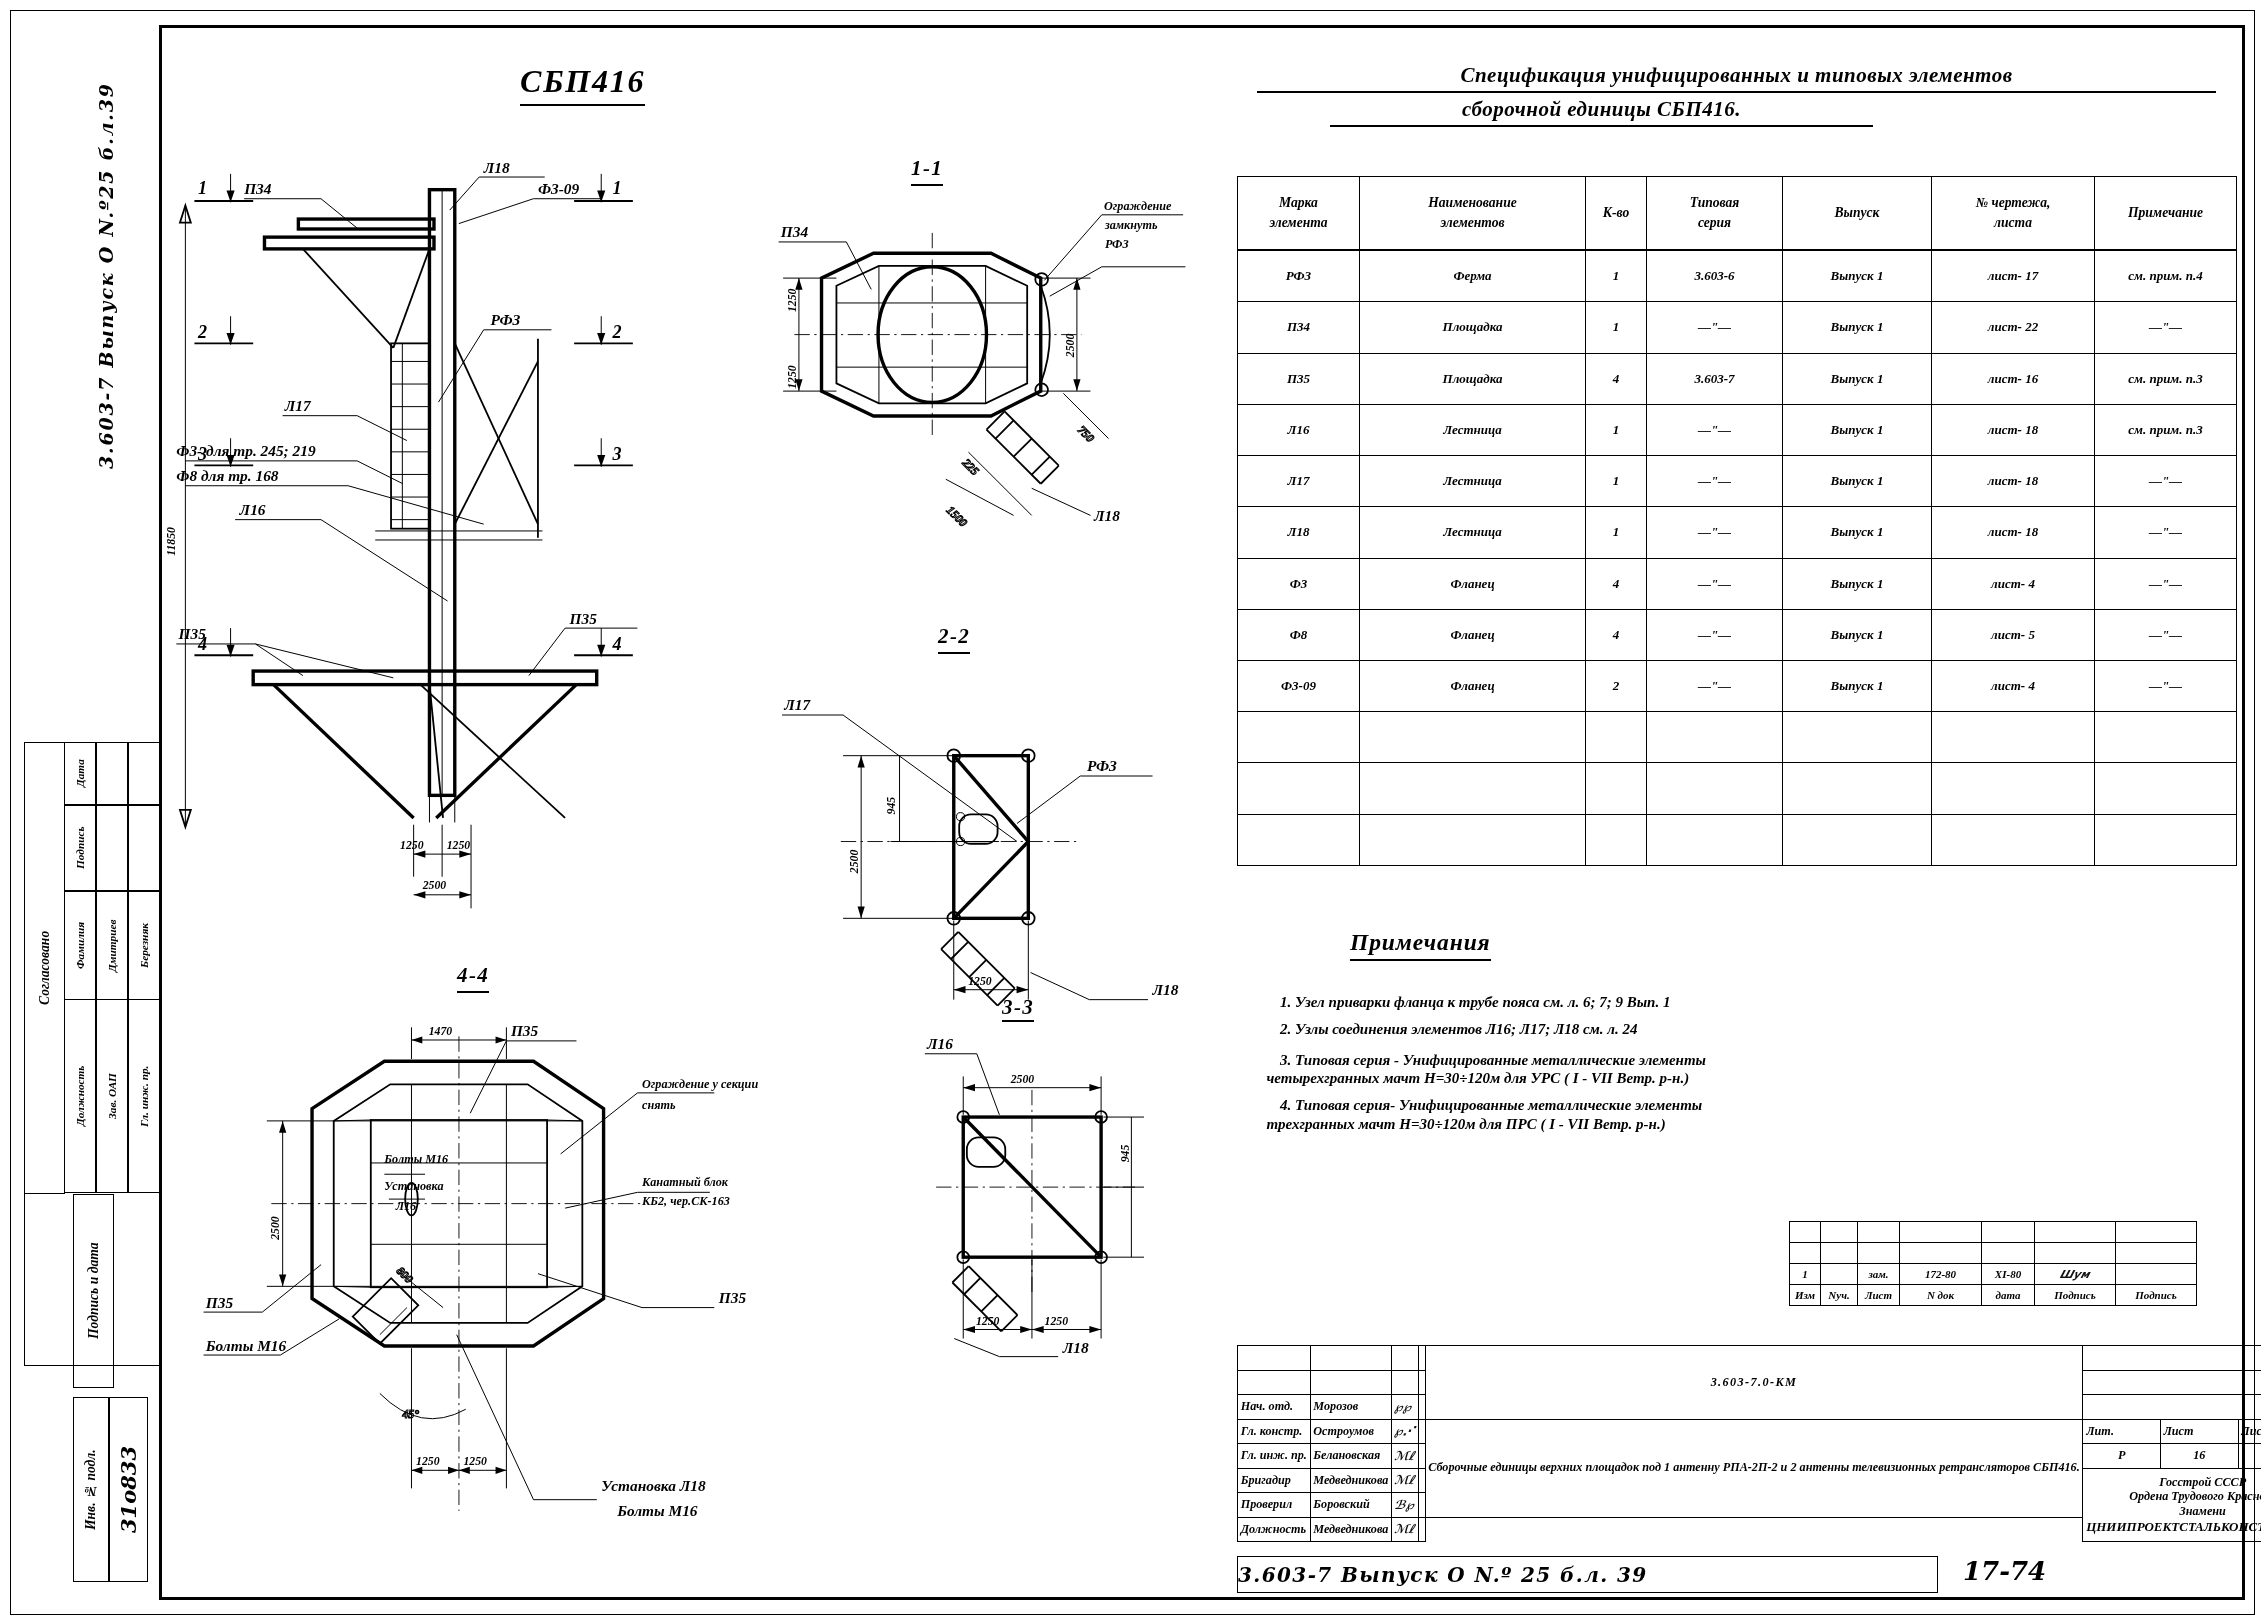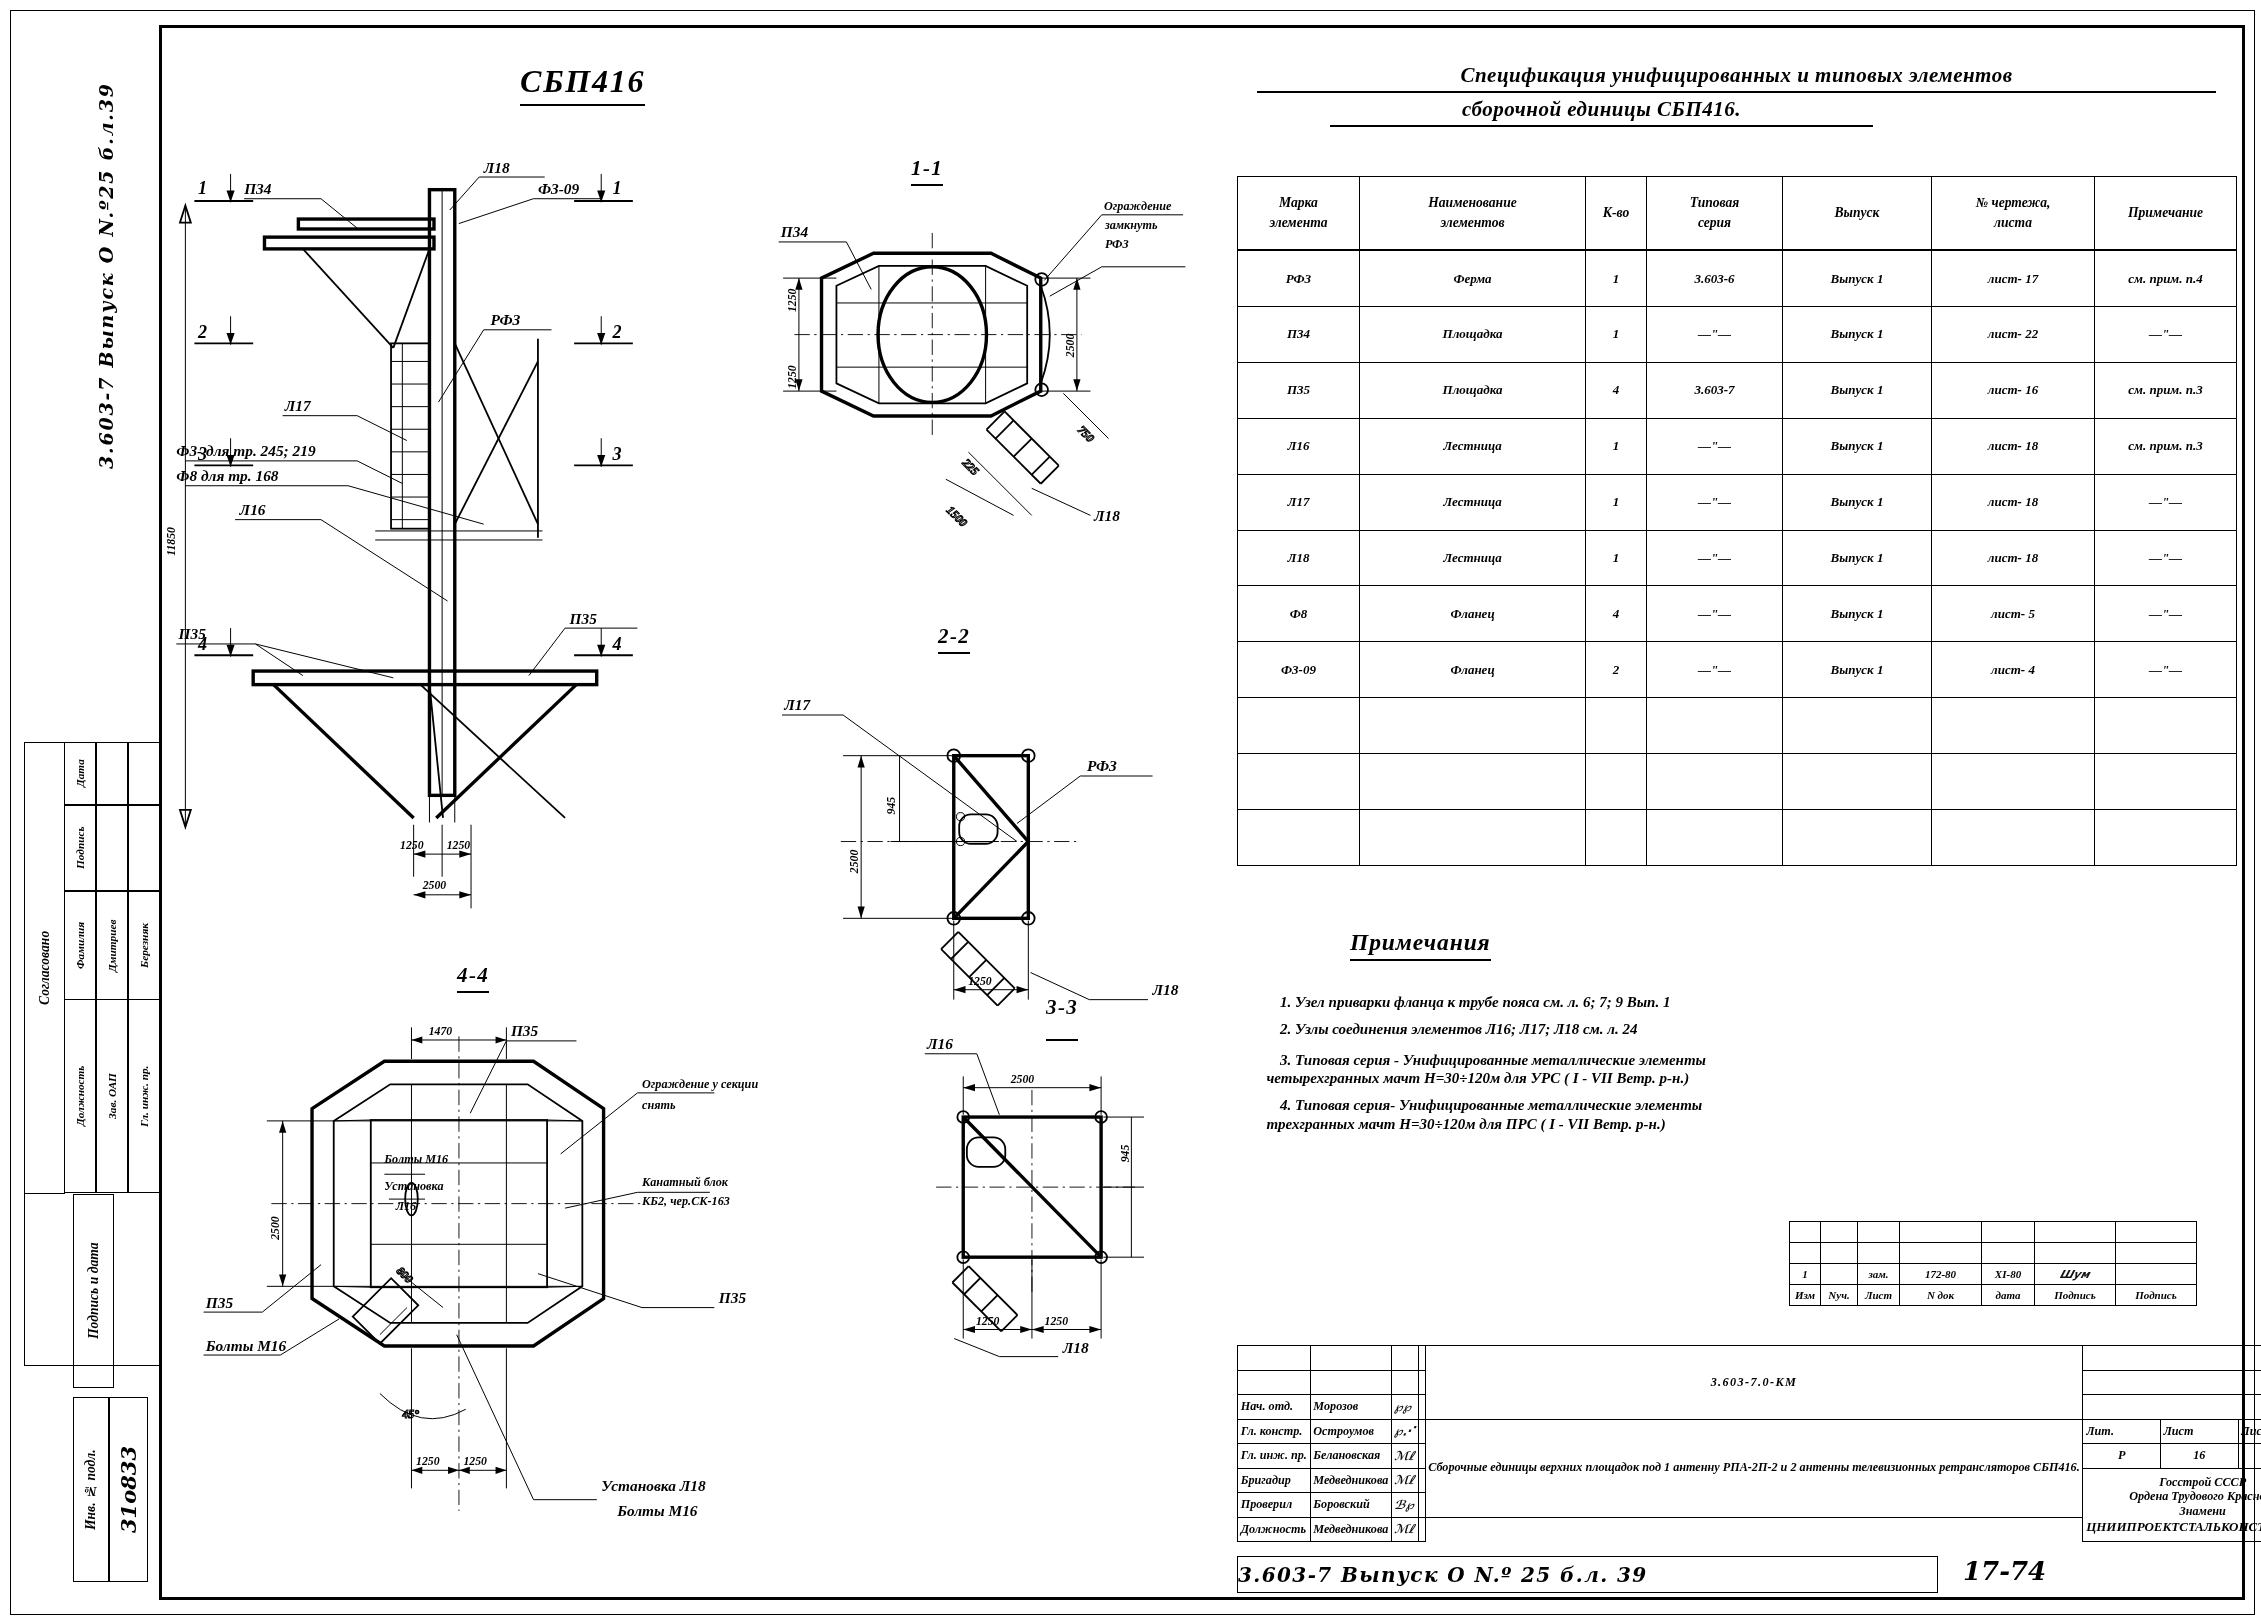--- a/index.html
+++ b/index.html
@@ -391,21 +391,21 @@
       <line x1="700" y1="245" x2="860" y2="245"></line>
         <line x1="700" y1="245" x2="560" y2="350"></line>
       <line x1="590" y1="680" x2="720" y2="740"></line>
         <line x1="720" y1="740" x2="850" y2="740"></line>
     </g>
     <text class="lbl" x="45" y="100">Л17</text>
     <text class="lbl" x="715" y="235">РФЗ</text>
     <text class="lbl" x="860" y="730">Л18</text>
   </svg>
 
-  <div class="abs sec-title dbl" style="left:1002px;top:995px;padding-bottom:19px;margin-left:44px;">3-3</div>
+  <div class="abs sec-title dbl" style="left:1002px;top:995px;padding-bottom:0;">3-3</div>
 
   <svg width="452" height="353" style="left:909px;top:1040px;" viewBox="0 0 1000 780">
     <rect class="ln thick" x="120" y="170" width="305" height="310" fill="#fff"></rect>
     <circle cx="120" cy="170" r="13" class="ln med" fill="#fff"></circle>
     <circle cx="425" cy="170" r="13" class="ln med" fill="#fff"></circle>
     <circle cx="120" cy="480" r="13" class="ln med" fill="#fff"></circle>
     <circle cx="425" cy="480" r="13" class="ln med" fill="#fff"></circle>
     <path class="ln thick" d="M120 170 L425 480"></path>
 
     <rect class="ln med" x="128" y="215" width="85" height="65" rx="26" fill="#fff"></rect>
@@ -639,20 +639,29 @@
         <tr>
           <td>Л18</td>
           <td>Лестница</td>
           <td>1</td>
           <td>—"—</td>
           <td>Выпуск 1</td>
           <td>лист- 18</td>
           <td>—"—</td>
         </tr>
         <tr>
+          <td>Ф3</td>
+          <td>Фланец</td>
+          <td>4</td>
+          <td>—"—</td>
+          <td>Выпуск 1</td>
+          <td>лист- 4</td>
+          <td>—"—</td>
+        </tr>
+        <tr>
           <td>Ф8</td>
           <td>Фланец</td>
           <td>4</td>
           <td>—"—</td>
           <td>Выпуск 1</td>
           <td>лист- 5</td>
           <td>—"—</td>
         </tr>
         <tr>
           <td>Ф3-09</td>

